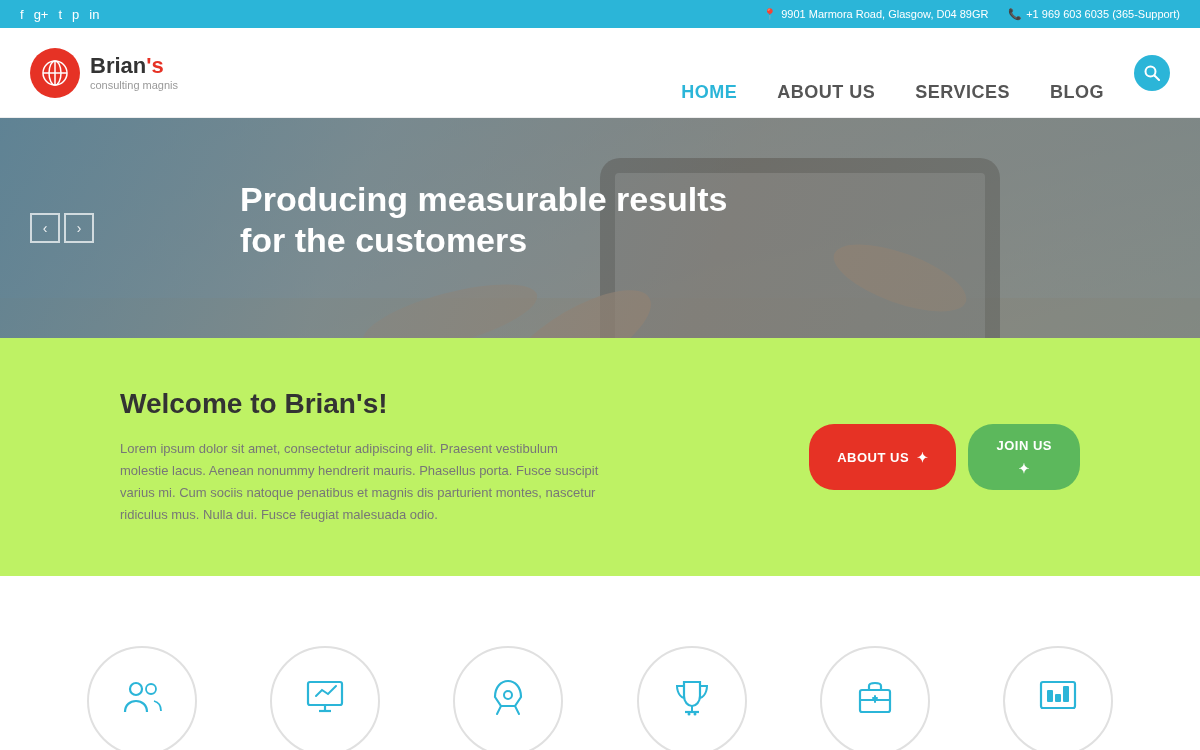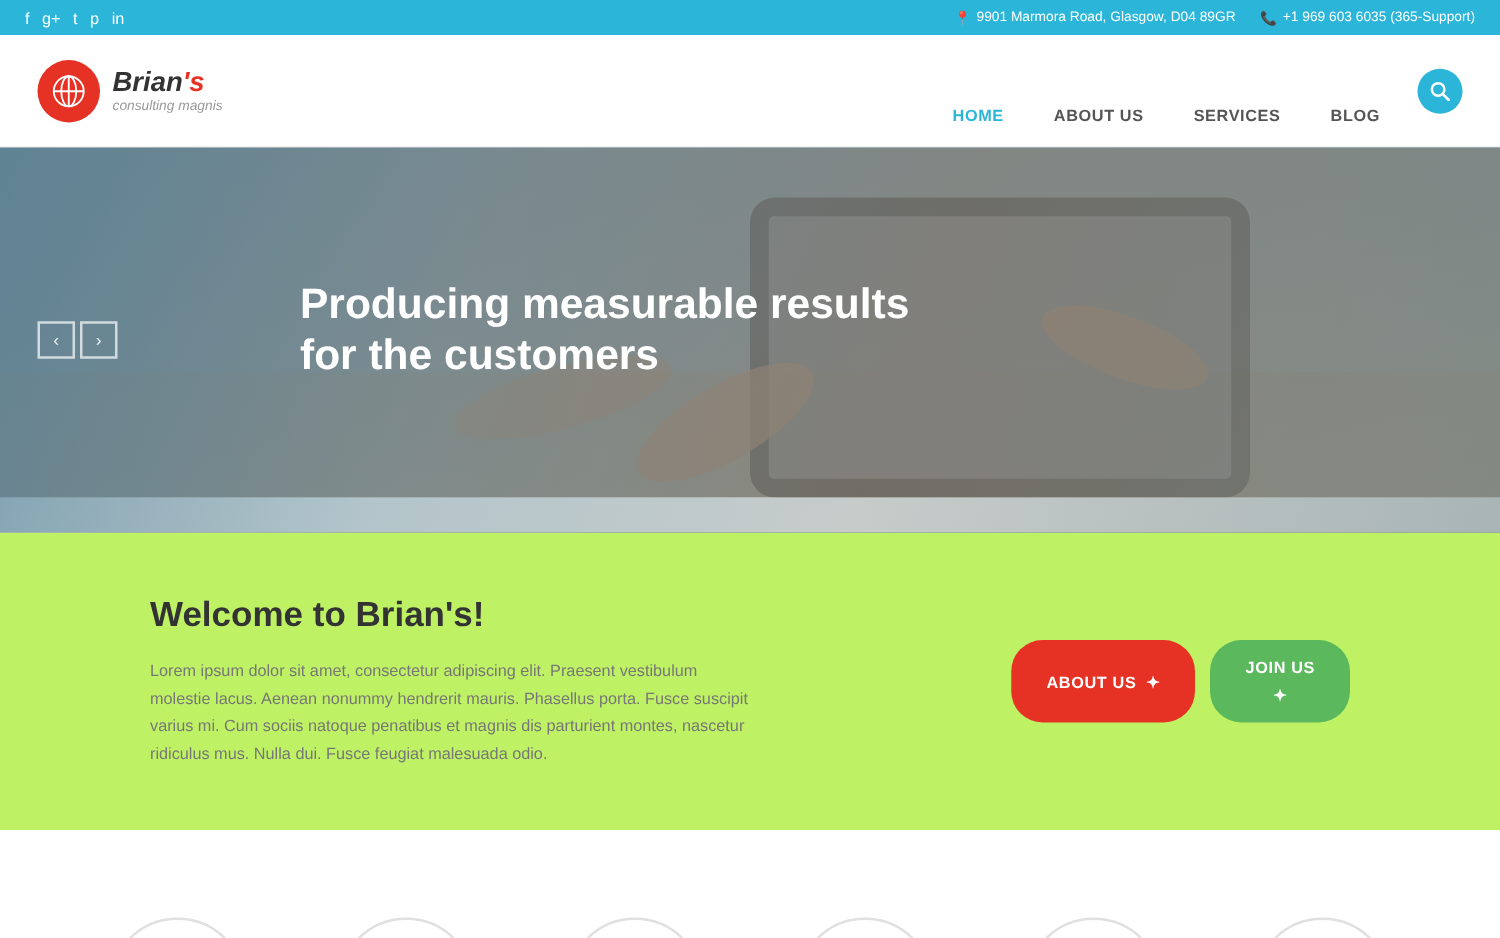--- a/index.html
+++ b/index.html
@@ -22,39 +22,39 @@
     
     .header {
       background: white;
       height: 90px;
       display: flex;
       align-items: center;
       justify-content: space-between;
       padding: 0 30px;
       border-bottom: 1px solid #eee;
     }
-    .logo { display: flex; align-items: center; gap: 10px; font-style: italic; }
+    .logo { display: flex; align-items: center; gap: 10px; }
     .logo-icon {
       width: 50px; height: 50px;
       background: #e63225;
       border-radius: 50%;
       display: flex; align-items: center; justify-content: center;
       color: white; font-size: 22px;
     }
     .logo-text { line-height: 1.2; }
     .logo-text .brand { font-size: 22px; font-weight: bold; color: #333; }
     .logo-text .brand span { color: #e63225; }
     .logo-text .sub { font-size: 11px; color: #999; }
 
     .nav { display: flex; align-items: center; gap: 0; }
     .nav-item {
       padding: 0 20px;
       height: 114px;
       display: flex; align-items: center;
-      font-size: 13px;
+      font-size: 18px;
       font-weight: 600;
       color: #555;
       cursor: pointer;
       text-transform: uppercase;
       letter-spacing: 0.5px;
       position: relative;
       margin-top: 40px;
     }
     .nav-item.active { color: #2bb5d8; }
     .nav-item.active::after {
@@ -71,21 +71,21 @@
       display: flex; align-items: center; justify-content: center;
       cursor: pointer;
       color: white;
       font-size: 16px;
       margin-left: 10px;
     }
 
     
     .hero {
       width: 100%;
-      height: 308px;
+      height: 220px;
       background: linear-gradient(rgba(0,0,0,0.35), rgba(0,0,0,0.35)),
         linear-gradient(135deg, #b8cdd6 0%, #8aaab8 40%, #6a8fa0 100%);
       position: relative;
       display: flex;
       align-items: center;
       overflow: hidden;
     }
     .hero-bg {
       position: absolute; top: 0; left: 0; right: 0; bottom: 0;
       background: #c5d5dc;

